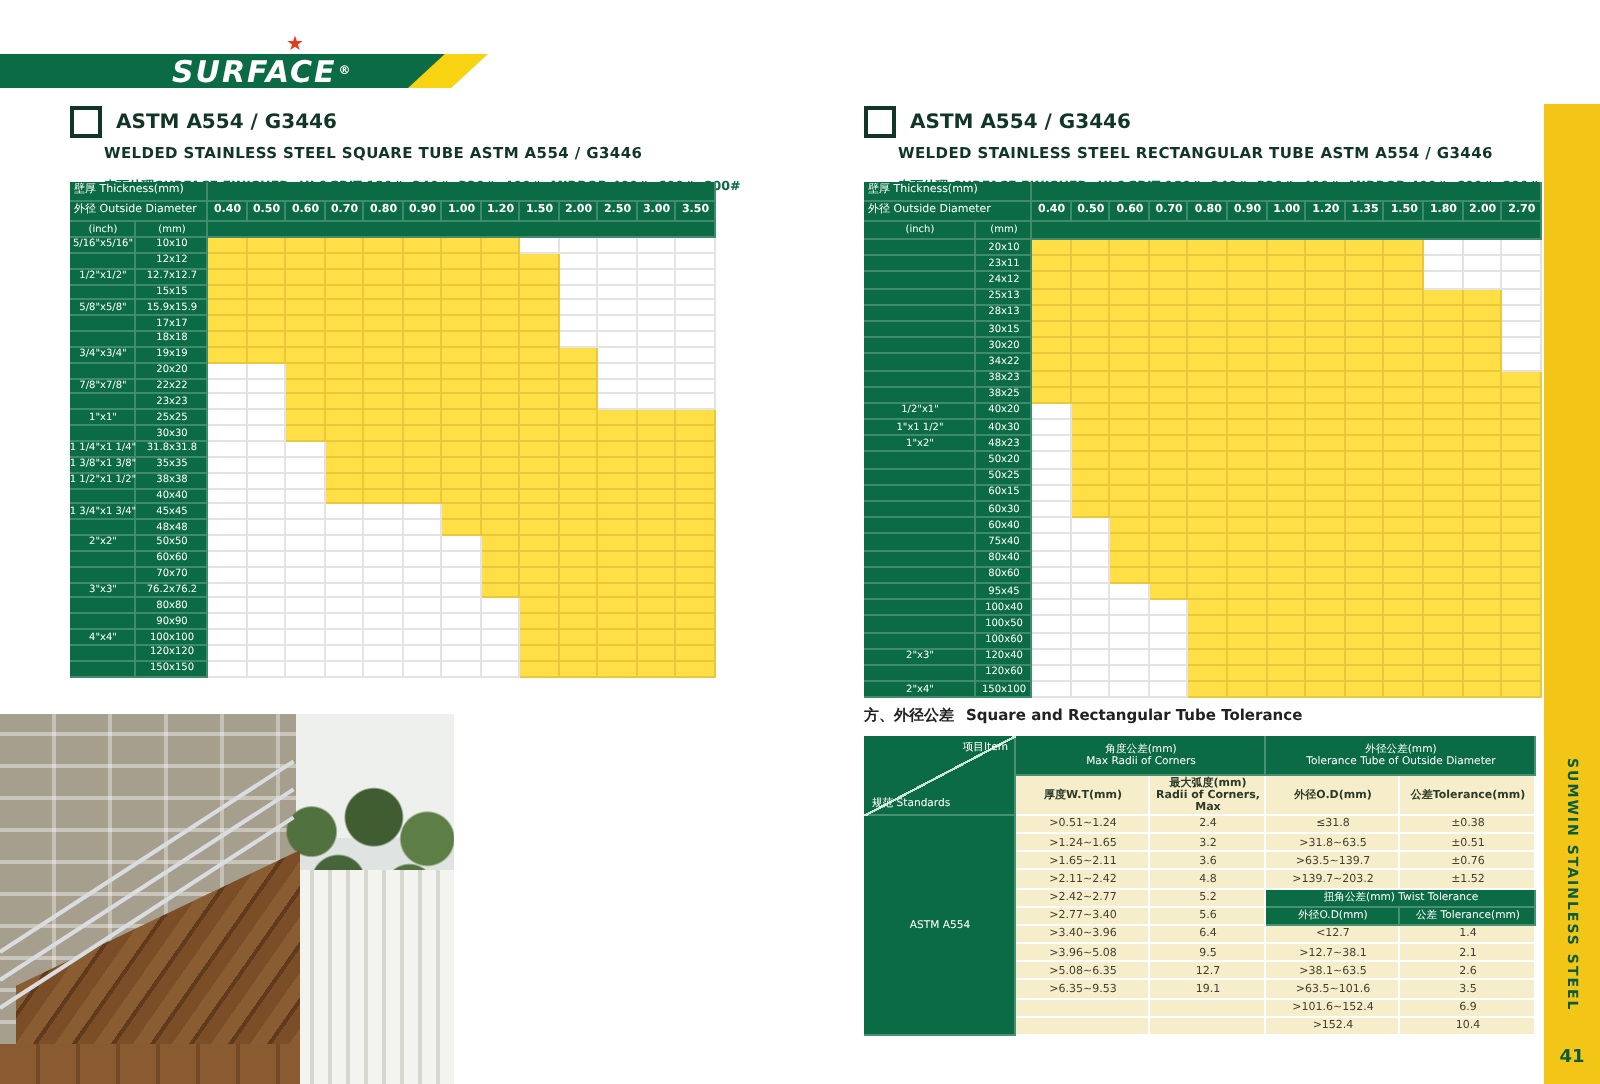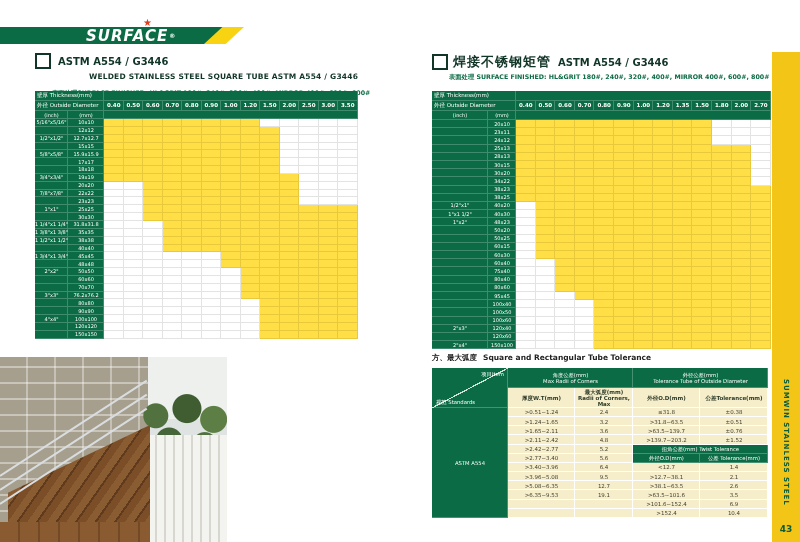--- a/index.html
+++ b/index.html
@@ -16,21 +16,21 @@
         color:#fff;font-size:15px;font-weight:bold;font-style:italic;letter-spacing:1px;}
   .logo-reg{font-size:6px;font-style:normal;vertical-align:super;margin-left:1px;}
   .logo-star{left:143px;top:18px;color:#e63c1e;font-size:10px;line-height:1;}
 
   
   .sec{width:360px;}
   .sec-row1{display:flex;align-items:center;gap:5px;}
   .cbx{width:12px;height:12px;border:2px solid #113527;background:#fff;flex:0 0 auto;}
   .t-cn{font-size:13px;font-weight:bold;color:#113527;letter-spacing:1px;}
   .t-std{font-size:10px;font-weight:bold;color:#113527;margin-left:2px;}
-  .t-en{font-size:7.5px;font-weight:bold;color:#113527;margin:3px 0 8px 17px;letter-spacing:0.2px;text-align:center;}
+  .t-en{font-size:7.5px;font-weight:bold;color:#113527;margin:3px 0 8px 17px;letter-spacing:0.2px;}
   .t-surface{font-size:6.3px;font-weight:bold;color:#0b6b44;margin:2px 0 0 17px;}
 
   
   .sg{display:grid;line-height:1;}
   #left-grid{left:35px;top:91px;
      grid-template-columns:33px 36px repeat(13,19.5px);
      grid-template-rows:10px 10px 8px repeat(28,7.857px);}
   #right-grid{left:432px;top:91px;
      grid-template-columns:56px 28px repeat(13,19.6px);
      grid-template-rows:10px 10px 9px repeat(28,8.2px);}
@@ -107,23 +107,23 @@
     <span class="cbx"></span>
     <span class="t-std">ASTM A554 / G3446</span>
   </div>
   <div class="t-en">WELDED STAINLESS STEEL SQUARE TUBE ASTM A554 / G3446</div>
   <div class="t-surface">表面处理SURFACE FINISHED: HL&amp;GRIT 180#, 240#, 320#, 400#, MIRROR 400#, 600#, 800#</div>
 </div>
 
 <div class="abs sec" style="left:432px;top:53px;">
   <div class="sec-row1">
     <span class="cbx"></span>
-    <span class="t-cn">焊接不锈钢矩管</span>
     <span class="t-std">ASTM A554 / G3446</span>
   </div>
+  <div class="t-en">WELDED STAINLESS STEEL RECTANGULAR TUBE ASTM A554 / G3446</div>
   <div class="t-surface">表面处理 SURFACE FINISHED: HL&amp;GRIT 180#, 240#, 320#, 400#, MIRROR 400#, 600#, 800#</div>
 </div>
 
 <div id="left-grid" class="abs sg">
     <div class="lab left" style="grid-column: 1 / span 2;">壁厚 Thickness(mm)</div>
     <div class="lab" style="grid-column: 3 / span 13;"></div>
     <div class="lab left" style="grid-column: 1 / span 2;">外径 Outside Diameter</div>
     <div class="lab num">0.40</div>
     <div class="lab num">0.50</div>
     <div class="lab num">0.60</div>
@@ -997,21 +997,21 @@
     <div class="c-y"></div>
     <div class="c-y"></div>
     <div class="c-y"></div>
     <div class="c-y"></div>
     <div class="c-y"></div>
     <div class="c-y"></div>
     <div class="c-y"></div>
   </div>
 
 <div class="abs tol-title">
-  <span>方、最大弧度</span><span class="en">Square and Rectangular Tube Tolerance</span>
+  <span>方、外径公差</span><span class="en">Square and Rectangular Tube Tolerance</span>
 </div>
 <div id="tol-grid" class="abs">
     <div class="tg diag" style="grid-area: 1 / 1 / span 2;"><span class="it">项目Item</span><span class="st">规范 Standards</span></div>
     <div class="tg" style="grid-area: 1 / 2 / auto / span 2;">角度公差(mm)
 Max Radii of Corners</div>
     <div class="tg" style="grid-area: 1 / 4 / auto / span 2;">外径公差(mm)
 Tolerance Tube of Outside Diameter</div>
     <div class="tb" style="grid-area: 2 / 2; font-weight: bold; color: rgb(44, 58, 40);">厚度W.T(mm)</div>
     <div class="tb" style="grid-area: 2 / 3; font-weight: bold; color: rgb(44, 58, 40);">最大弧度(mm)
 Radii of Corners, Max</div>
@@ -1074,14 +1074,14 @@
   <div class="ph-fence"></div>
   <div class="ph-stairs"></div>
   <div class="ph-rail r1"></div>
   <div class="ph-rail r2"></div>
   <div class="ph-rail r3"></div>
   <div class="ph-floor"></div>
 </div>
 
 <div class="abs sidebar">
   <span class="sidebar-text">SUMWIN STAINLESS STEEL</span>
-  <span class="page-num">43</span>
+  <span class="page-num">41</span>
 </div>
 
 </body></html>

